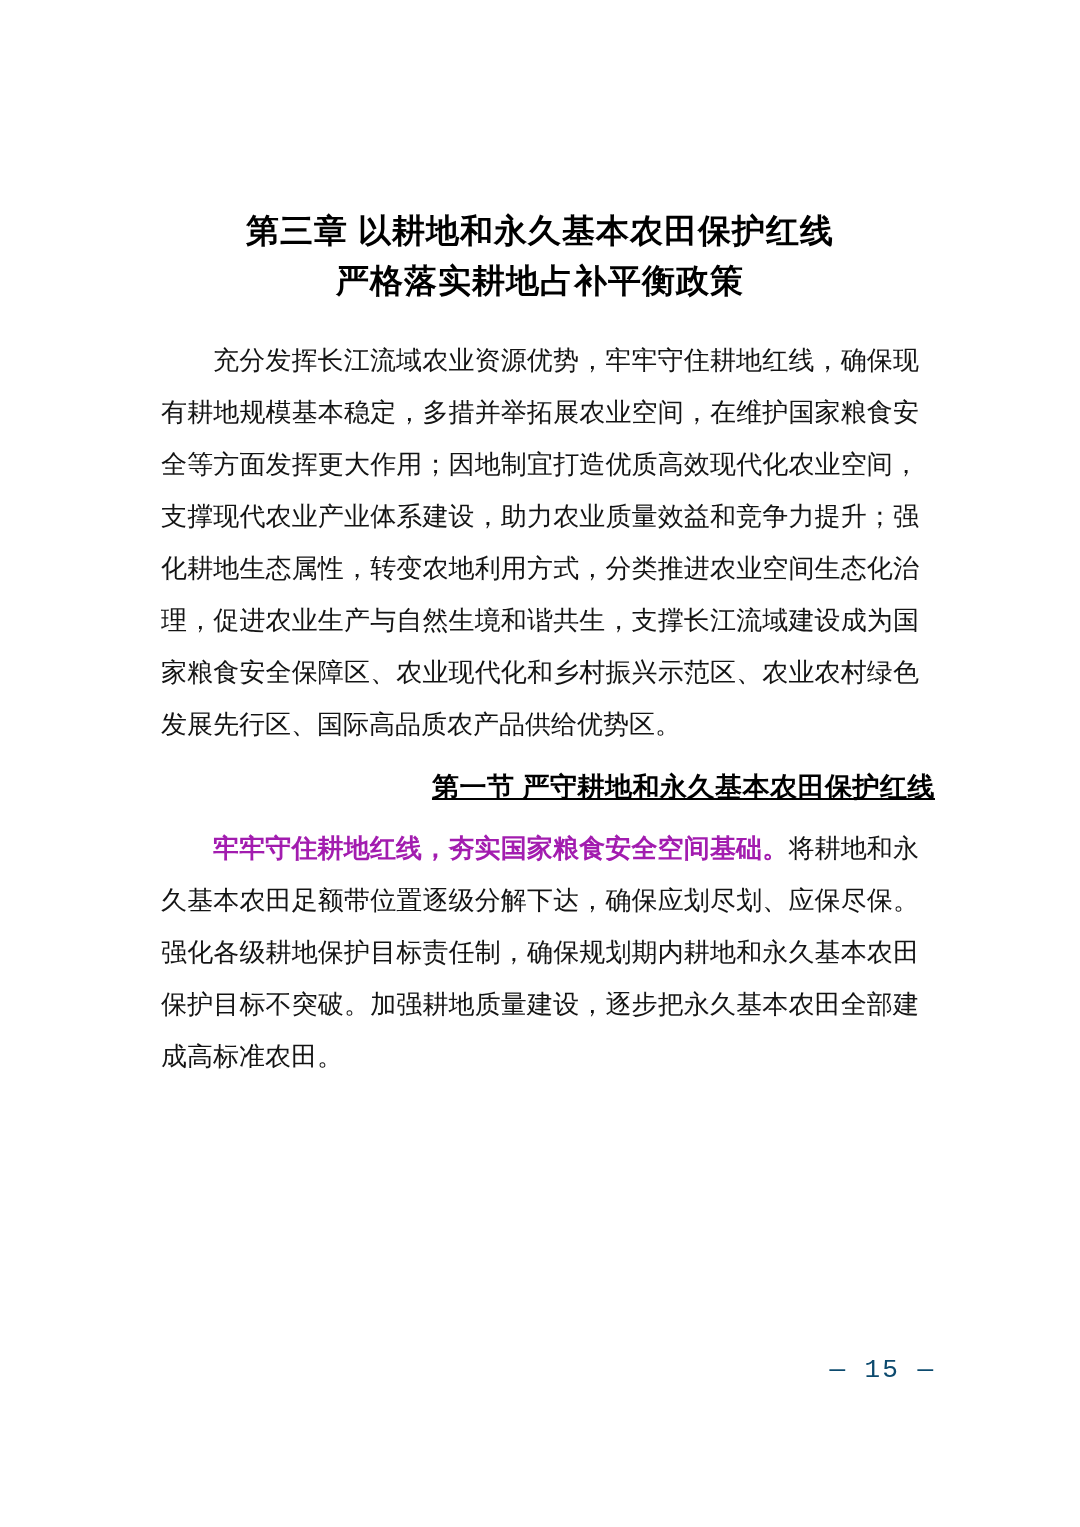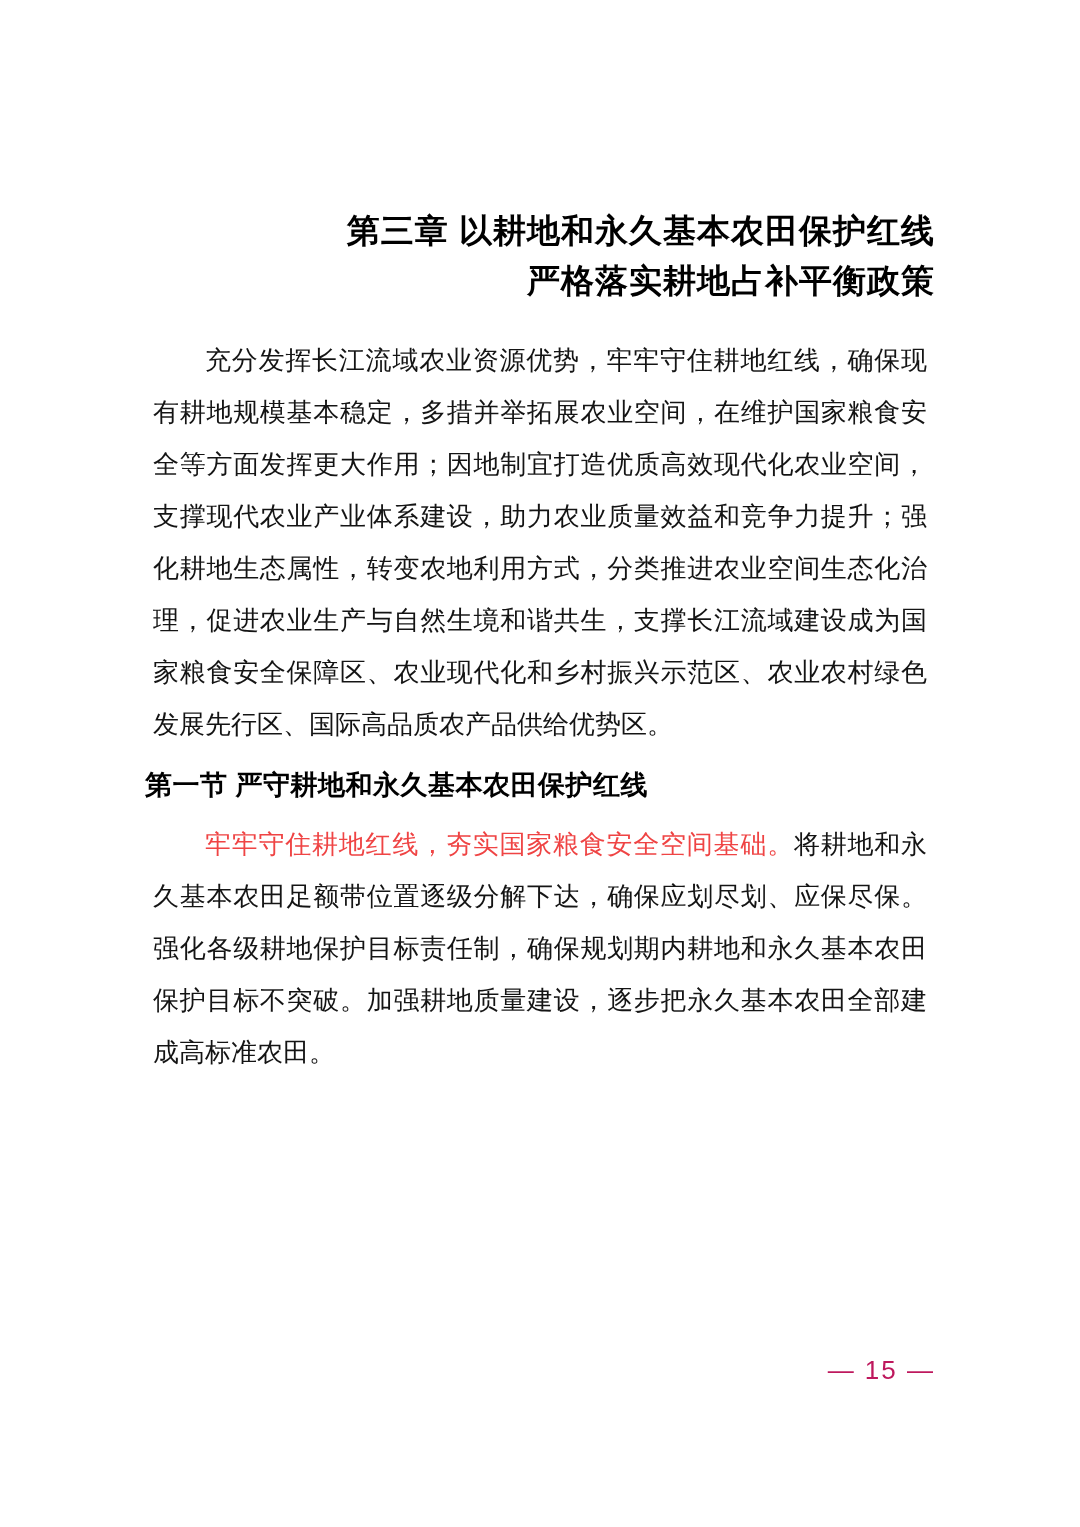--- a/index.html
+++ b/index.html
@@ -19,65 +19,66 @@
   .content {
     position: absolute;
     top: 0;
     left: 0;
     right: 0;
     padding: 206px 145px 0 145px;
     box-sizing: border-box;
   }
   .chapter-title {
     margin: 0;
-    text-align: right;
+    text-align: center;
     font-family: "Liberation Sans", "DejaVu Sans", sans-serif;
     font-weight: 700;
     font-size: 33px;
     line-height: 50px;
     letter-spacing: 1px;
     color: #000000;
   }
   .chapter-title .title-line {
     display: block;
   }
   .body-para {
-    margin: 8px;
+    margin: 16px;
     font-family: "Liberation Serif", "DejaVu Serif", serif;
     font-size: 26px;
     line-height: 52px;
     text-align: justify;
     text-indent: 52px;
     color: #141414;
   }
   .para-first {
     margin-top: 29px;
   }
   .body-para .lead {
-    font-weight: 400;
-    color: #ef4444;
+    font-weight: 700;
+    color: #a21caf;
   }
   .section-title {
     margin: 14px 0;
-    text-align: left;
+    text-align: right;
     font-family: "Liberation Sans", "DejaVu Sans", sans-serif;
     font-weight: 700;
     font-size: 27px;
     line-height: 40px;
     letter-spacing: 0.5px;
     color: #000000;
+    text-decoration: underline;
   }
   .page-number {
     position: absolute;
     top: 1352px;
     right: 145px;
-    font-family: Liberation Sans, sans-serif;
+    font-family: Liberation Mono, monospace;
     font-size: 26px;
     line-height: 36px;
-    color: #be185d;
+    color: #0c4a6e;
     letter-spacing: 2px;
   }
 </style>
 </head>
 <body>
 
 <div class="page">
   <div class="content">
 
     <h1 class="chapter-title">

